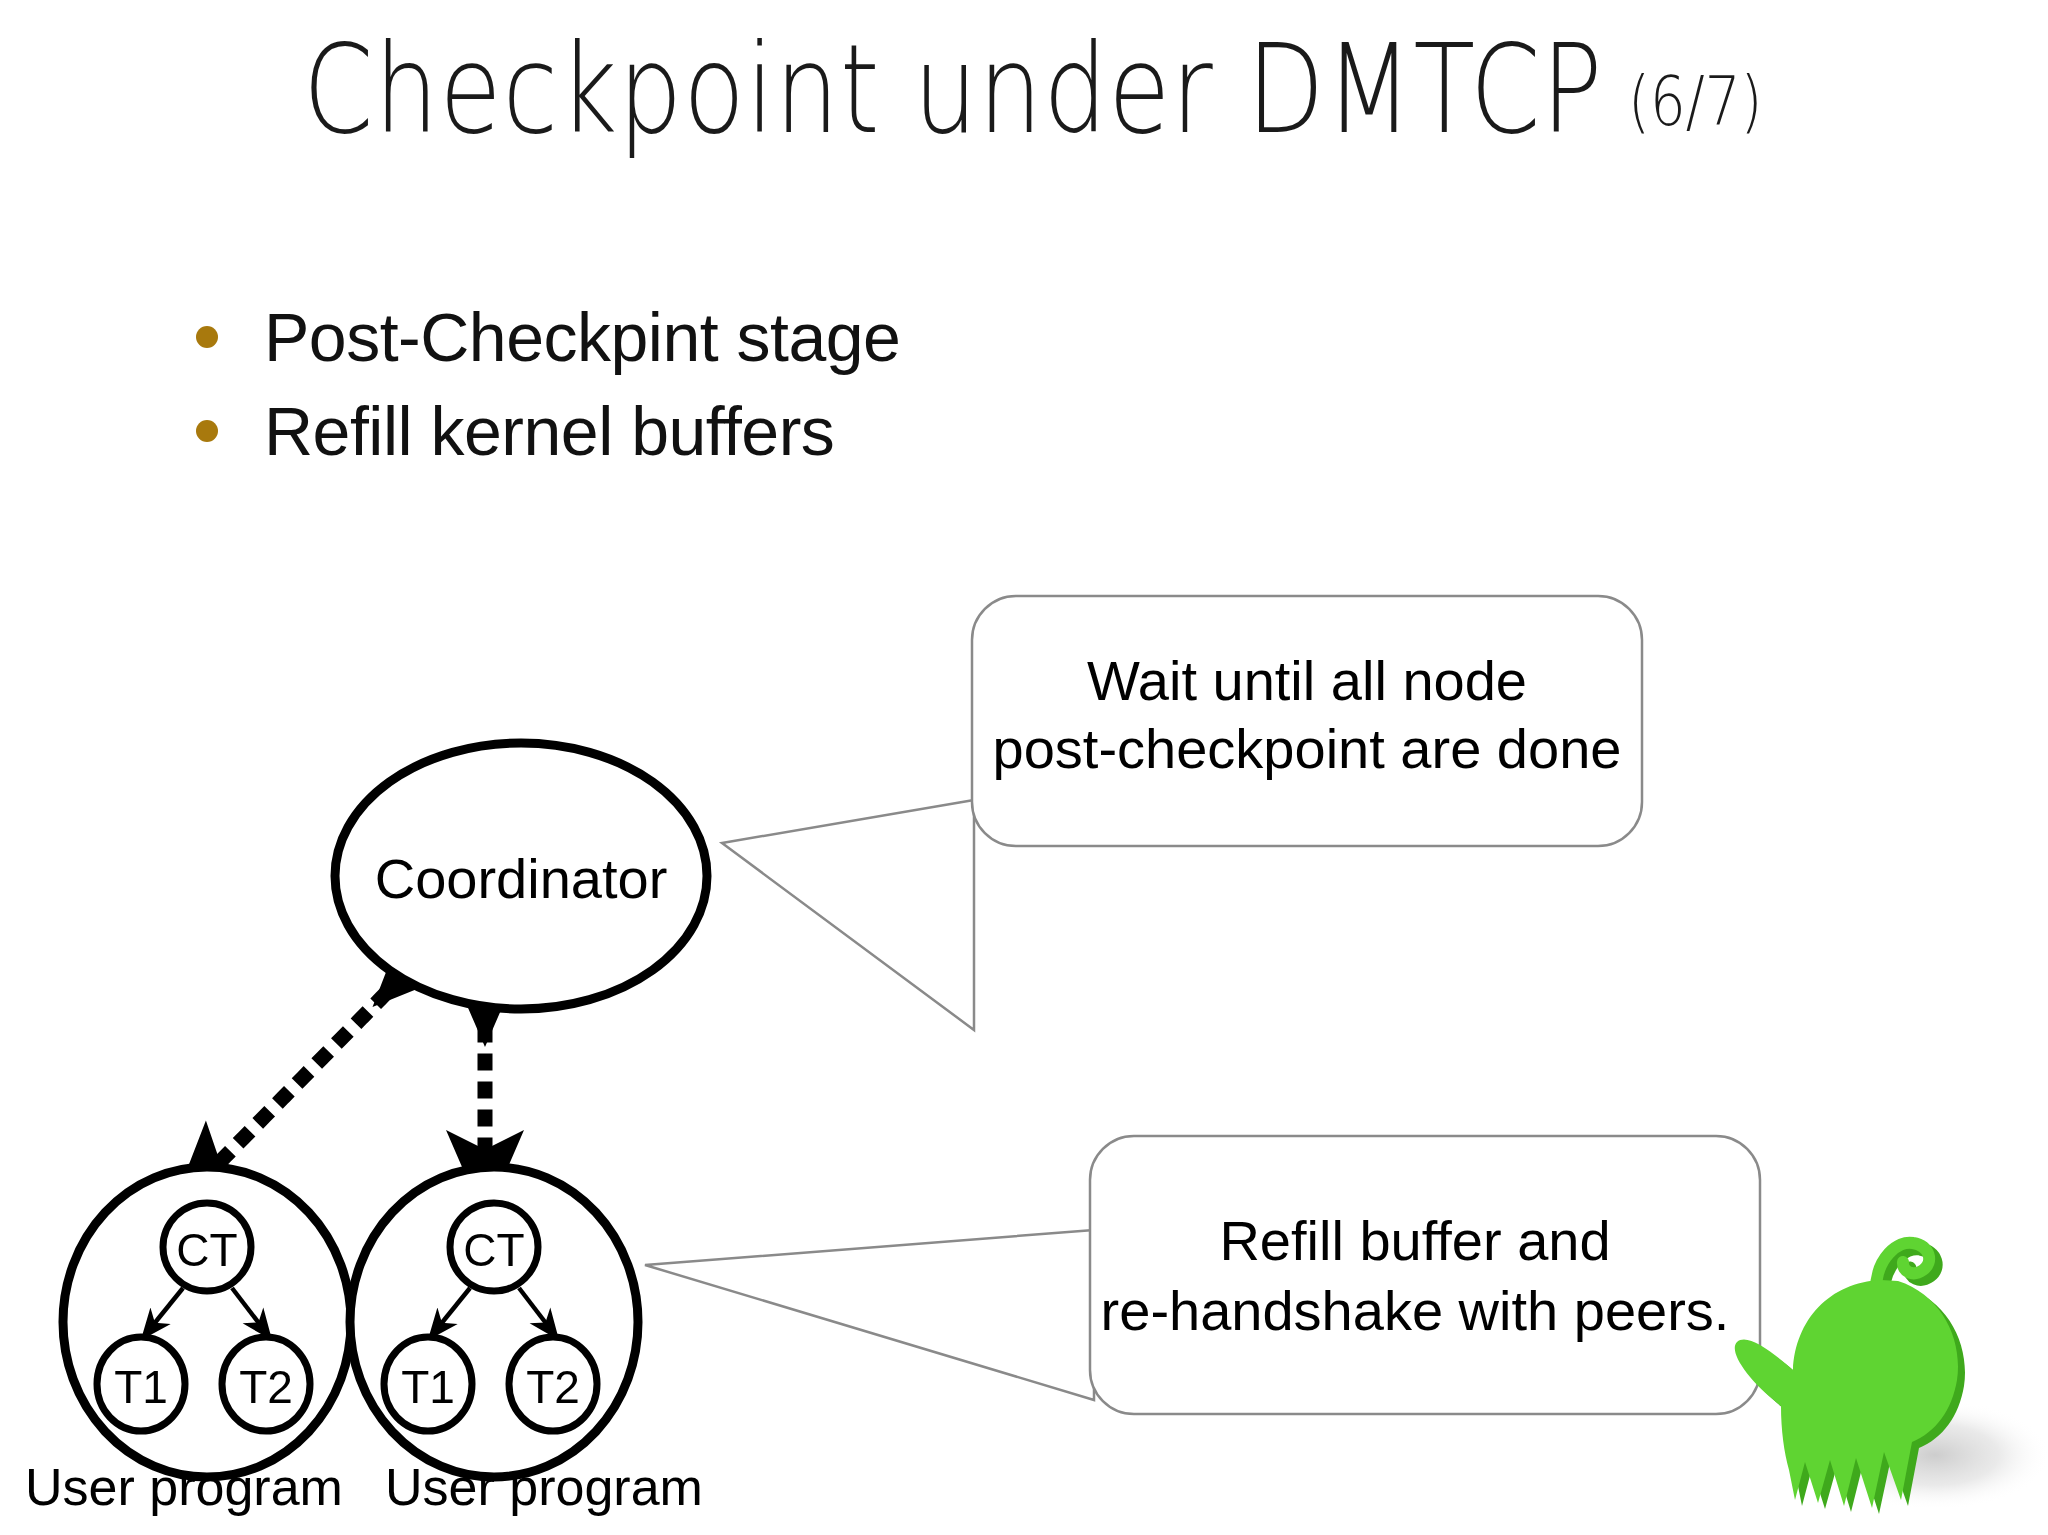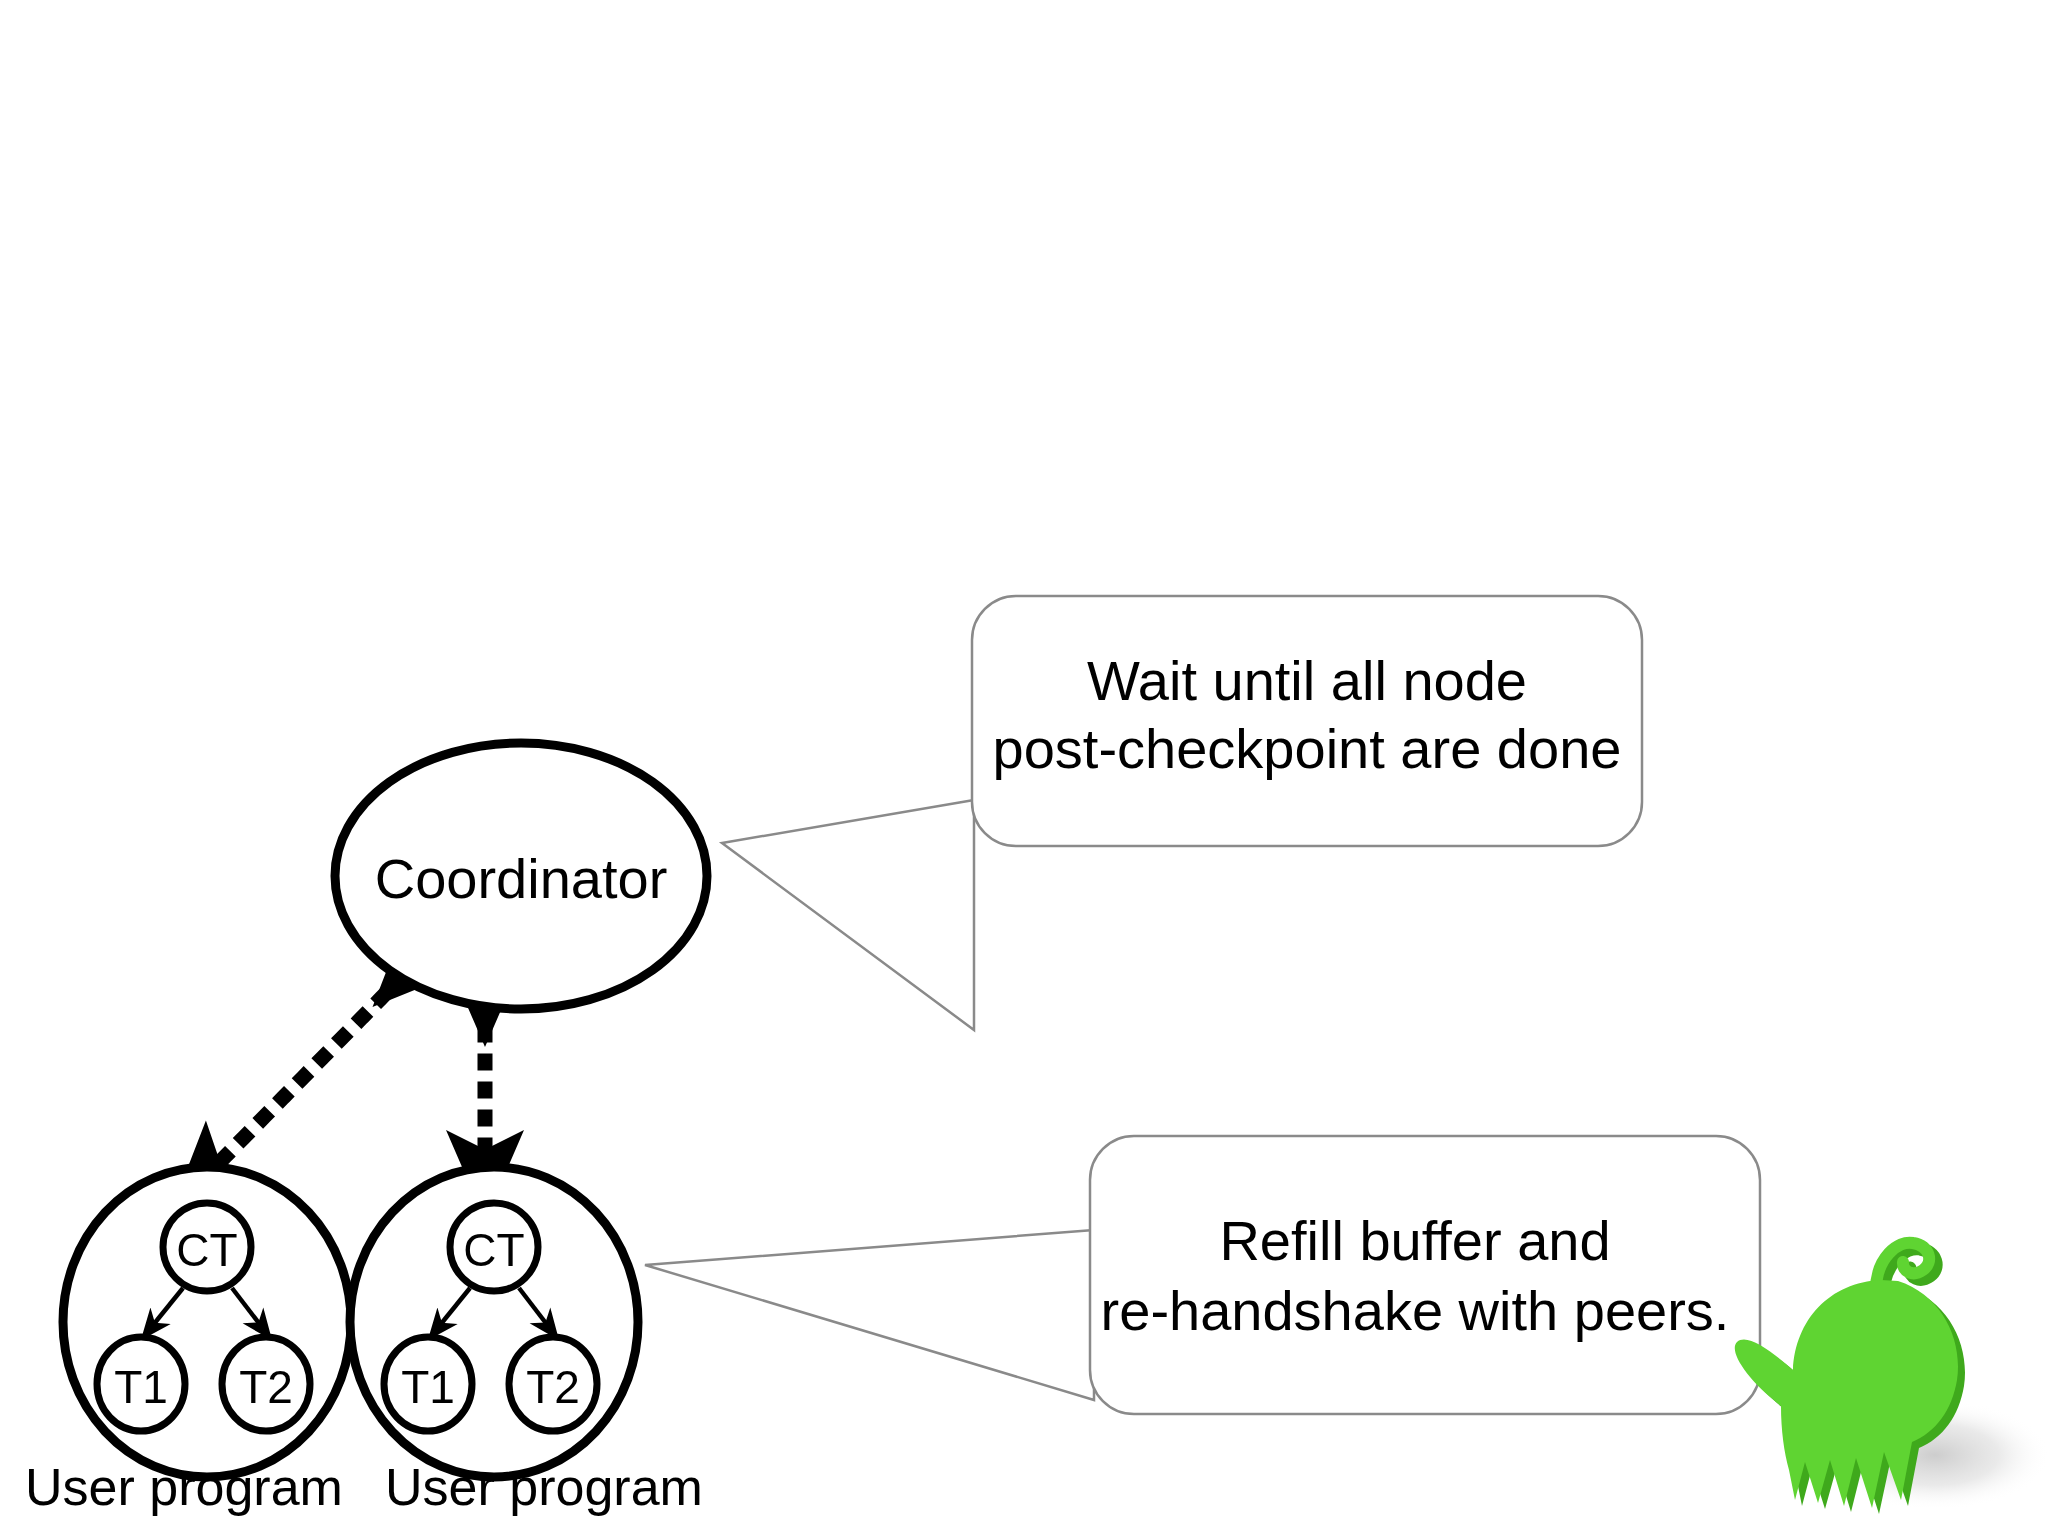--- a/index.html
+++ b/index.html
@@ -99,21 +99,34 @@
     font-family: "Liberation Sans", sans-serif;
     fill: #000000;
     font-size: 52px;
   }
 </style>
 </head>
 <body>
 
 <div id="slide">
 
-
+  <div id="title-row">
+    <span id="title-main">Checkpoint under DMTCP</span><span id="title-sub">(6/7)</span>
+  </div>
+
+  <div id="bullets">
+    <div class="bullet-row">
+      <span class="bullet-dot"></span>
+      <span class="bullet-text">Post-Checkpint stage</span>
+    </div>
+    <div class="bullet-row">
+      <span class="bullet-dot"></span>
+      <span class="bullet-text">Refill kernel buffers</span>
+    </div>
+  </div>
 
   <svg id="diagram" viewBox="0 0 2048 1535">
     <defs>
       <marker id="ah-solid" markerWidth="6" markerHeight="6" refX="3.2" refY="3" orient="auto" markerUnits="strokeWidth">
         <path d="M0,0.4 L6,3 L0,5.6 L1.3,3 Z" fill="#000000"></path>
       </marker>
       <marker id="ah-thin" markerWidth="7" markerHeight="7" refX="5.5" refY="3.5" orient="auto" markerUnits="strokeWidth">
         <path d="M0,0.6 L7,3.5 L0,6.4 L2,3.5 Z" fill="#000000"></path>
       </marker>
       <radialGradient id="mascot-shadow-grad" cx="50%" cy="50%" r="50%">

